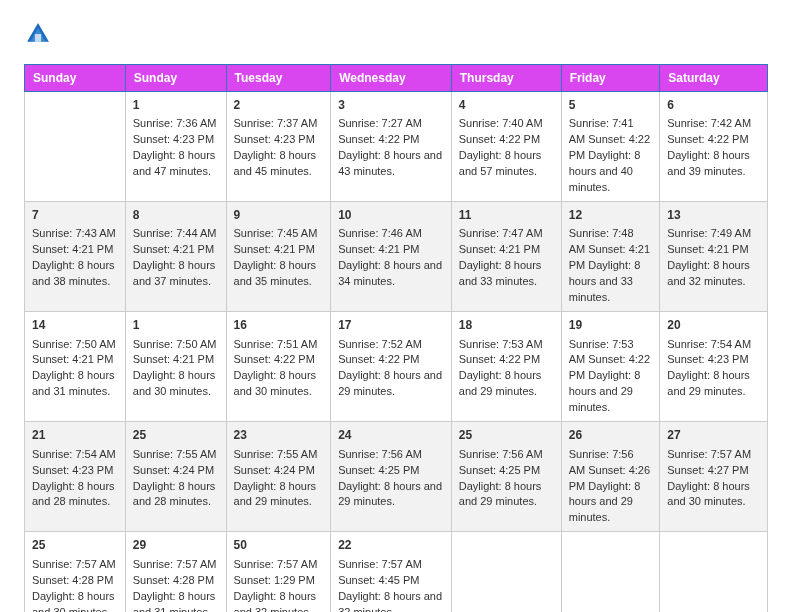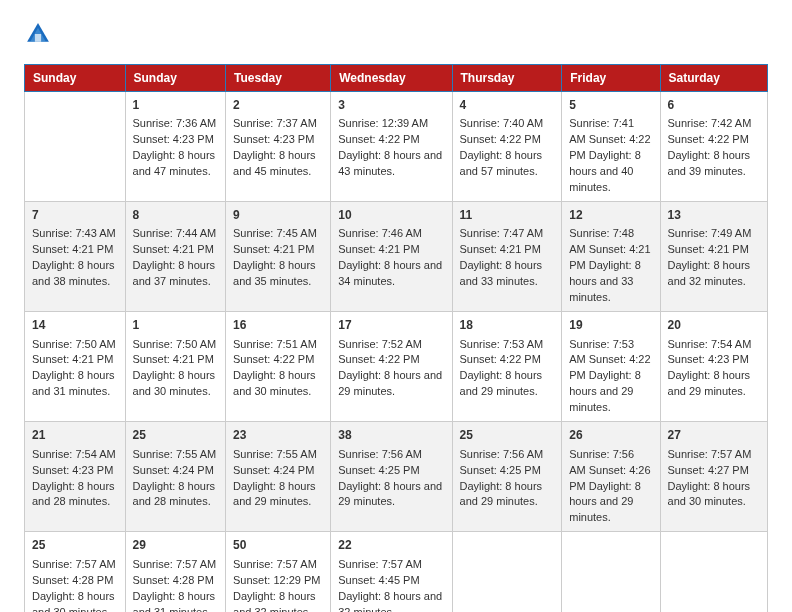--- a/index.html
+++ b/index.html
@@ -44,21 +44,21 @@
       font-size: 14px;
       color: #555;
       margin-top: 2px;
     }
     .calendar {
       width: 100%;
       border-collapse: collapse;
       font-size: 11px;
     }
     .calendar thead th {
-      background-color: #b91c1c;
+      background-color: #d946ef;
       color: #fff;
       padding: 6px 8px;
       text-align: left;
       font-size: 12px;
       font-weight: bold;
       border: 1px solid #2979b8;
     }
     .calendar tbody td {
       border: 1px solid #ccc;
       vertical-align: top;
@@ -122,21 +122,21 @@
         <td><span class="day-number">1</span><span>Sunrise: 7:36 AM</span>
 <span>Sunset: 4:23 PM</span>
 <span>Daylight: 8 hours</span>
 <span>and 47 minutes.</span>
 </td>
         <td><span class="day-number">2</span><span>Sunrise: 7:37 AM</span>
 <span>Sunset: 4:23 PM</span>
 <span>Daylight: 8 hours</span>
 <span>and 45 minutes.</span>
 </td>
-        <td><span class="day-number">3</span><span>Sunrise: 12:39 AM</span>
+        <td><span class="day-number">3</span><span>Sunrise: 7:27 AM</span>
 <span>Sunset: 4:22 PM</span>
 <span>Daylight: 8 hours</span>
 <span>and 43 minutes.</span>
 </td>
         <td><span class="day-number">4</span><span>Sunrise: 7:40 AM</span>
 <span>Sunset: 4:22 PM</span>
 <span>Daylight: 8 hours</span>
 <span>and 57 minutes.</span>
 </td>
         <td><span class="day-number">5</span><span>Sunrise: 7:41 AM</span>
@@ -233,21 +233,21 @@
         <td><span class="day-number">25</span><span>Sunrise: 7:55 AM</span>
 <span>Sunset: 4:24 PM</span>
 <span>Daylight: 8 hours</span>
 <span>and 28 minutes.</span>
 </td>
         <td><span class="day-number">23</span><span>Sunrise: 7:55 AM</span>
 <span>Sunset: 4:24 PM</span>
 <span>Daylight: 8 hours</span>
 <span>and 29 minutes.</span>
 </td>
-        <td><span class="day-number">38</span><span>Sunrise: 7:56 AM</span>
+        <td><span class="day-number">24</span><span>Sunrise: 7:56 AM</span>
 <span>Sunset: 4:25 PM</span>
 <span>Daylight: 8 hours</span>
 <span>and 29 minutes.</span>
 </td>
         <td><span class="day-number">25</span><span>Sunrise: 7:56 AM</span>
 <span>Sunset: 4:25 PM</span>
 <span>Daylight: 8 hours</span>
 <span>and 29 minutes.</span>
 </td>
         <td><span class="day-number">26</span><span>Sunrise: 7:56 AM</span>
@@ -266,21 +266,21 @@
 <span>Sunset: 4:28 PM</span>
 <span>Daylight: 8 hours</span>
 <span>and 30 minutes.</span>
 </td>
         <td><span class="day-number">29</span><span>Sunrise: 7:57 AM</span>
 <span>Sunset: 4:28 PM</span>
 <span>Daylight: 8 hours</span>
 <span>and 31 minutes.</span>
 </td>
         <td><span class="day-number">50</span><span>Sunrise: 7:57 AM</span>
-<span>Sunset: 12:29 PM</span>
+<span>Sunset: 1:29 PM</span>
 <span>Daylight: 8 hours</span>
 <span>and 32 minutes.</span>
 </td>
         <td><span class="day-number">22</span><span>Sunrise: 7:57 AM</span>
 <span>Sunset: 4:45 PM</span>
 <span>Daylight: 8 hours</span>
 <span>and 32 minutes.</span>
 </td>
         <td class="empty-cell"></td>
         <td class="empty-cell"></td>

